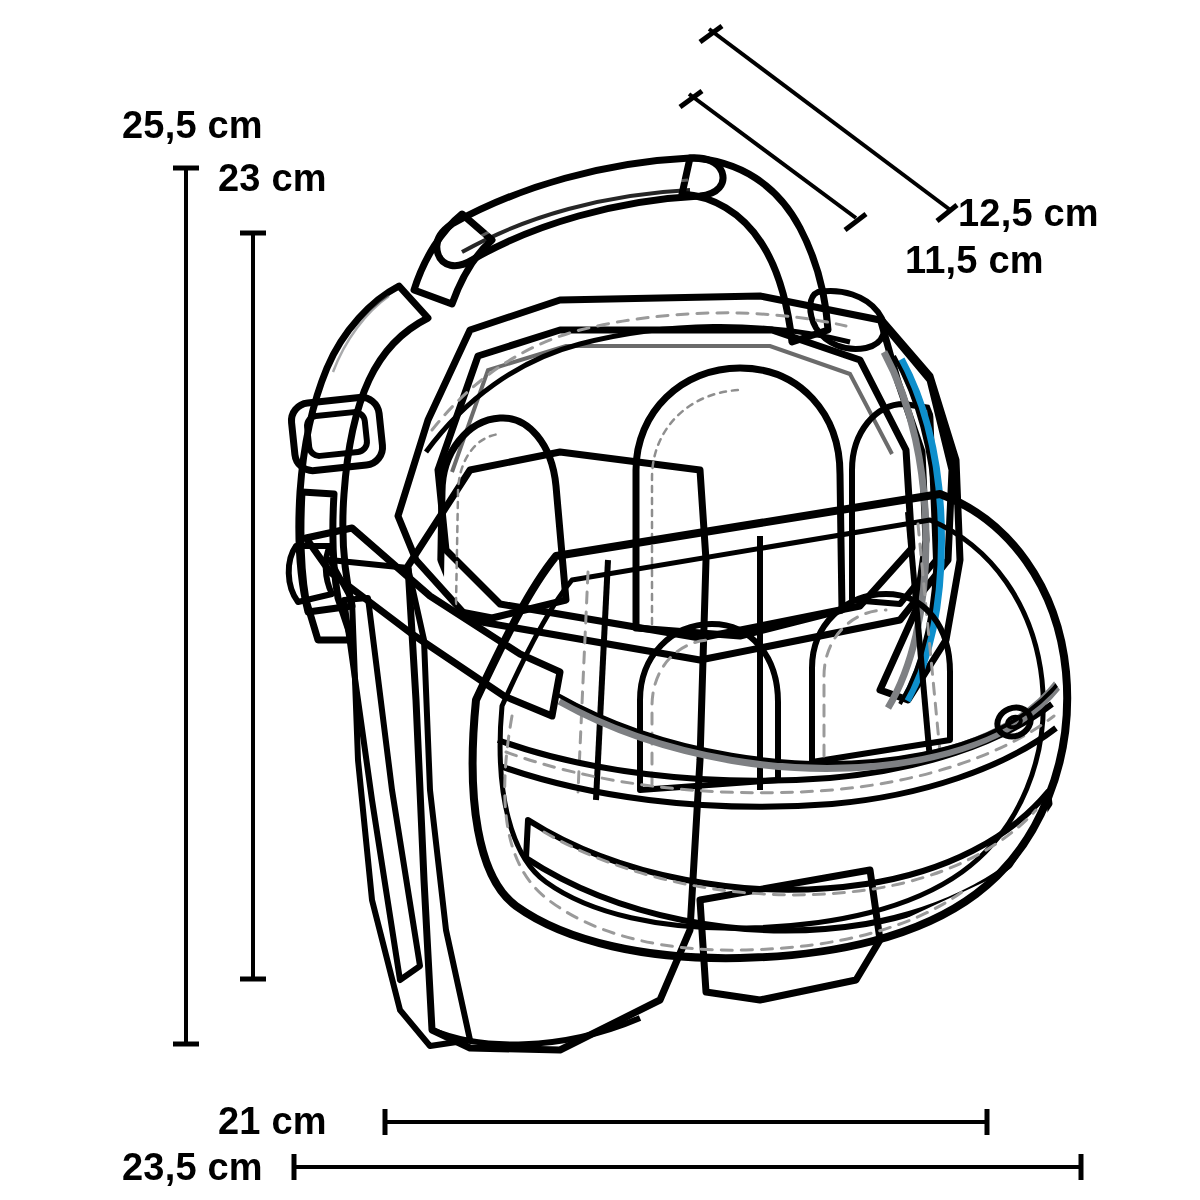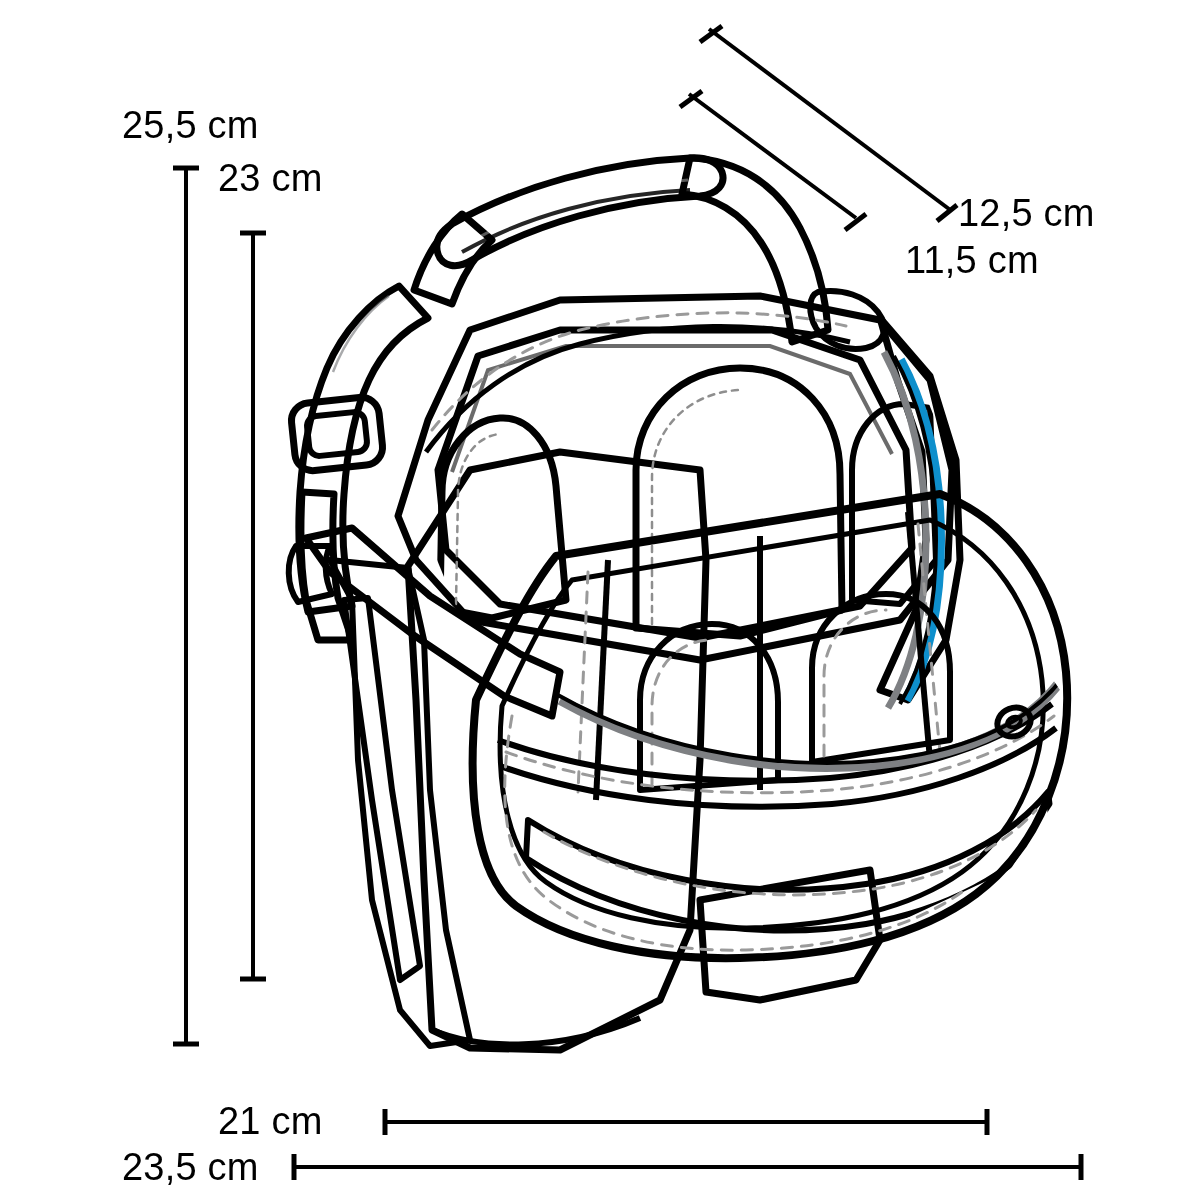--- a/index.html
+++ b/index.html
@@ -12,20 +12,21 @@
     height: 1200px;
     font-family: "Liberation Sans", sans-serif;
     overflow: hidden;
     position: relative;
   }
   #stage {
     position: relative;
     width: 1040px;
     height: 1200px;
     background: #ffffff;
+    font-weight: bold;
   }
   #stage svg {
     display: block;
   }
   .dim-label {
     font-family: "Liberation Sans", sans-serif;
     font-size: 38px;
     fill: #000000;
     letter-spacing: 0.2px;
   }

